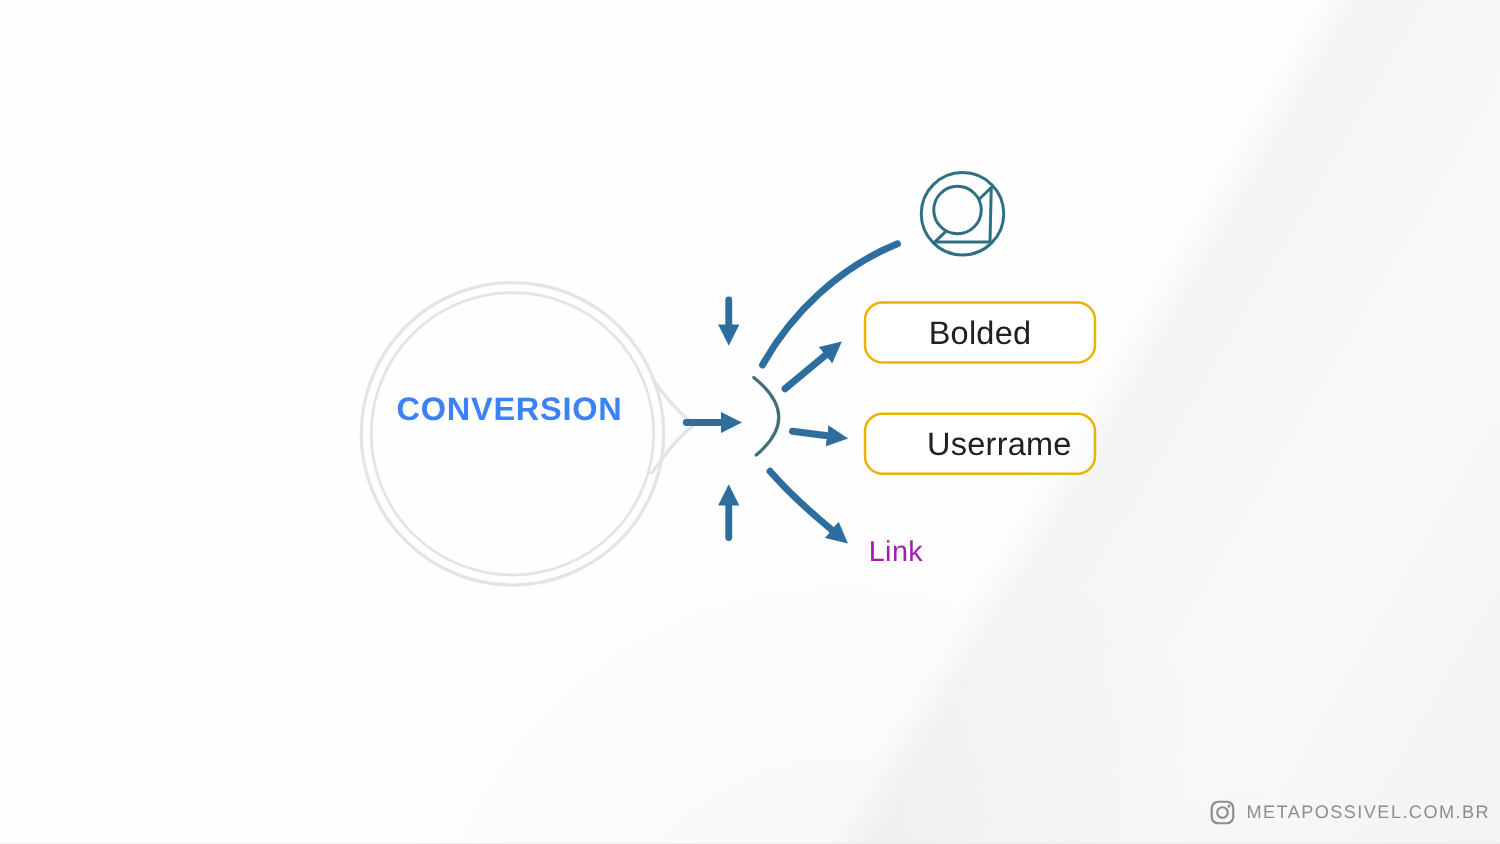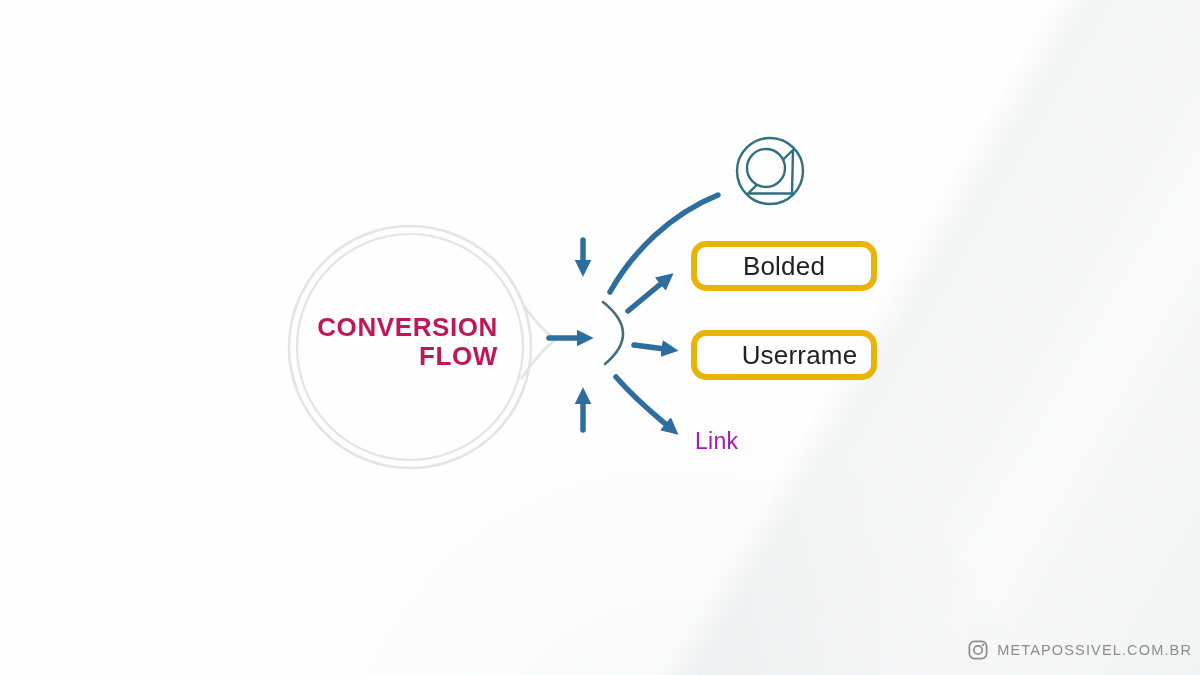--- a/index.html
+++ b/index.html
@@ -7,26 +7,26 @@
     position:relative;width:1200px;height:675px;overflow:hidden;
     background:#fefefe;
     font-family:"Liberation Sans","DejaVu Sans",sans-serif;
   }
   .shade{position:absolute;inset:0;pointer-events:none;}
   .shade-a{background:linear-gradient(120deg,rgba(30,40,55,0) 66%,rgba(30,40,55,0.045) 68.5%,rgba(30,40,55,0.022) 83%,rgba(30,40,55,0.05) 100%);}
   .shade-b{background:radial-gradient(circle at 56% 118%,rgba(30,40,55,0.035),rgba(30,40,55,0) 38%);}
   .overlay{position:absolute;left:0;top:0;width:1200px;height:675px;}
   .hub-title{
     position:absolute;left:290px;top:313px;width:208px;
-    text-align:right;color:#be185d;font-weight:700;
+    text-align:right;color:#3b82f6;font-weight:700;
     font-size:26px;line-height:29px;letter-spacing:0.6px;
   }
   .node-box{
     position:absolute;left:691px;width:186px;height:50px;
-    border:6px solid #eab308;border-radius:15px;
+    border:2px solid #eab308;border-radius:15px;
     display:flex;align-items:center;justify-content:center;
     font-size:26px;color:#212121;letter-spacing:0.2px;
     background:rgba(255,255,255,0.55);box-sizing:border-box;
   }
   .box-bolded{top:241px;}
   .box-username{top:330px;padding-left:31px;}
   .link-label{
     position:absolute;left:695px;top:428px;
     font-size:23px;color:#a21caf;letter-spacing:0.3px;
   }
@@ -72,21 +72,20 @@
 
     <g stroke="#2f6f82" stroke-width="2.4" fill="none">
       <circle cx="770" cy="171" r="33"></circle>
       <path d="M748 193.5 L792 193.5 L793 150 Z" stroke-linejoin="round"></path>
       <circle cx="766" cy="168" r="19" fill="#fefefe"></circle>
     </g>
   </svg>
 
   <div class="hub-title">
     <div>CONVERSION</div>
-    <div>FLOW</div>
   </div>
 
   <div class="node-box box-bolded">
     <span>Bolded</span>
   </div>
 
   <div class="node-box box-username">
     <span>Userrame</span>
   </div>
 

